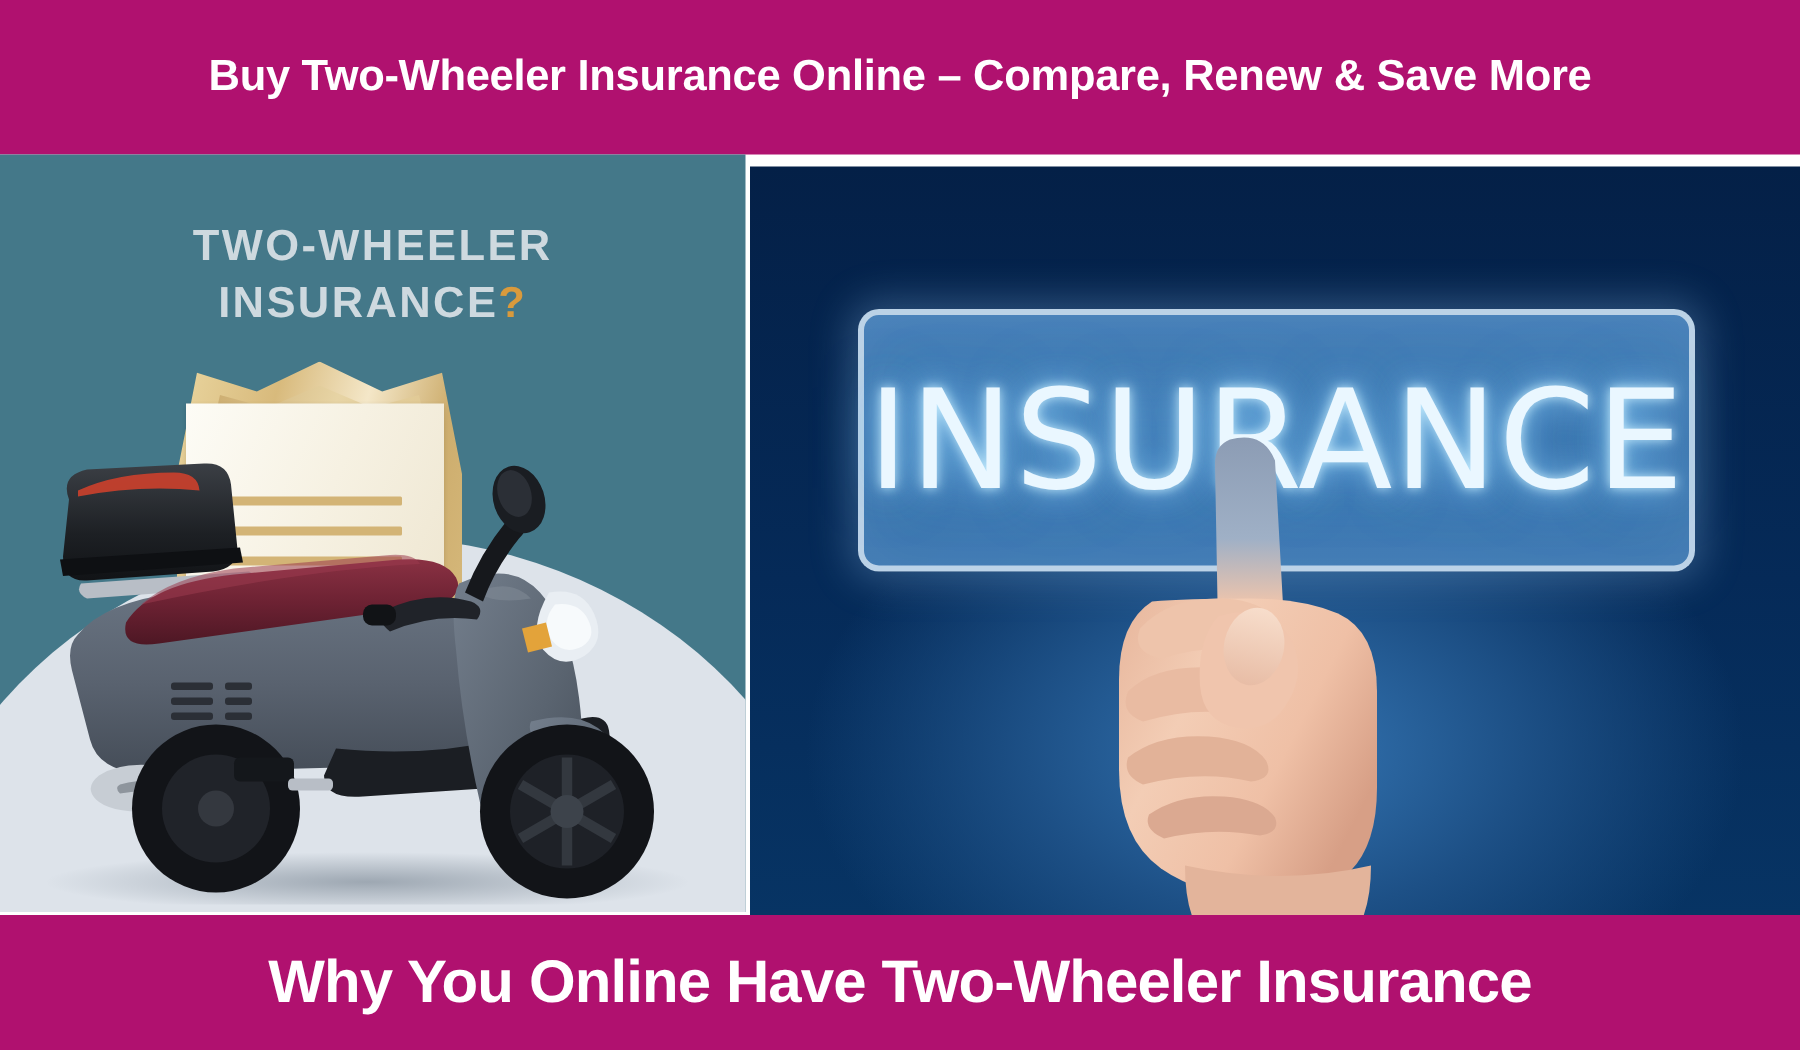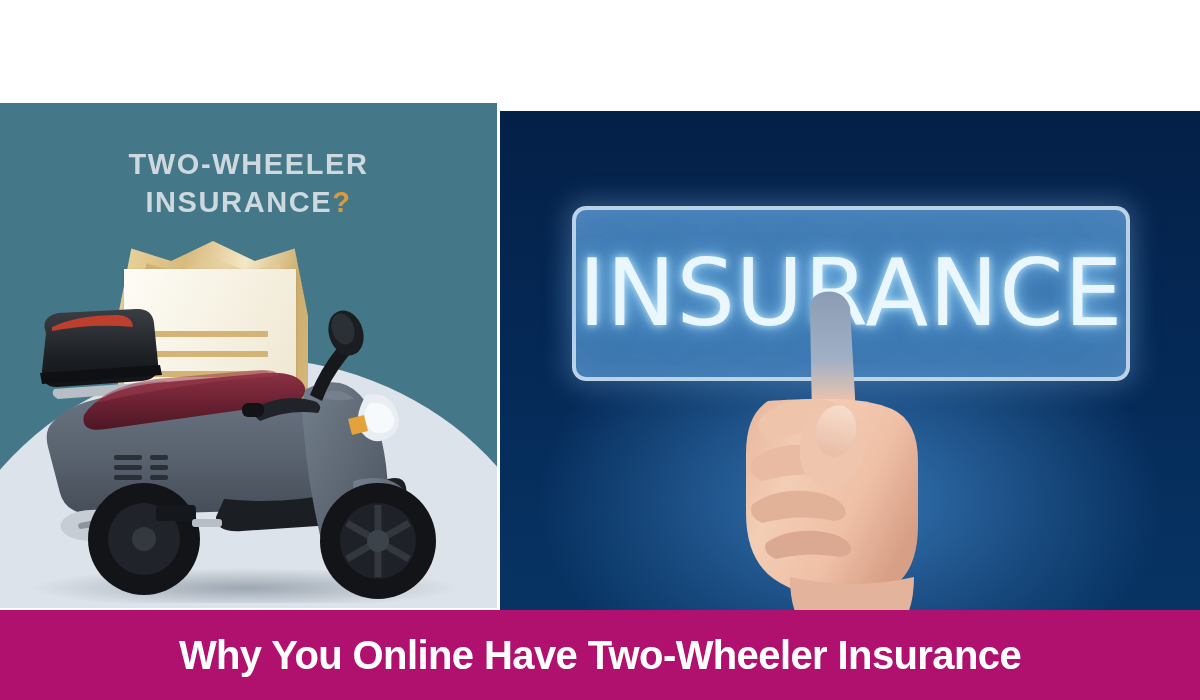--- a/index.html
+++ b/index.html
@@ -211,20 +211,23 @@
     top: 180px;
     width: 340px;
     height: 330px;
   }
 </style>
 </head>
 <body>
 
 <div class="page">
 
+  <div class="banner banner-top">
+    <div class="banner-text">Buy Two-Wheeler Insurance Online – Compare, Renew &amp; Save More</div>
+  </div>
 
   <div class="panels">
 
     <div class="panel-left">
 
       <div class="ground"></div>
 
       <div class="headline-left">
         <span>TWO-WHEELER</span><br>
         <span>INSURANCE</span><span class="qmark">?</span>

